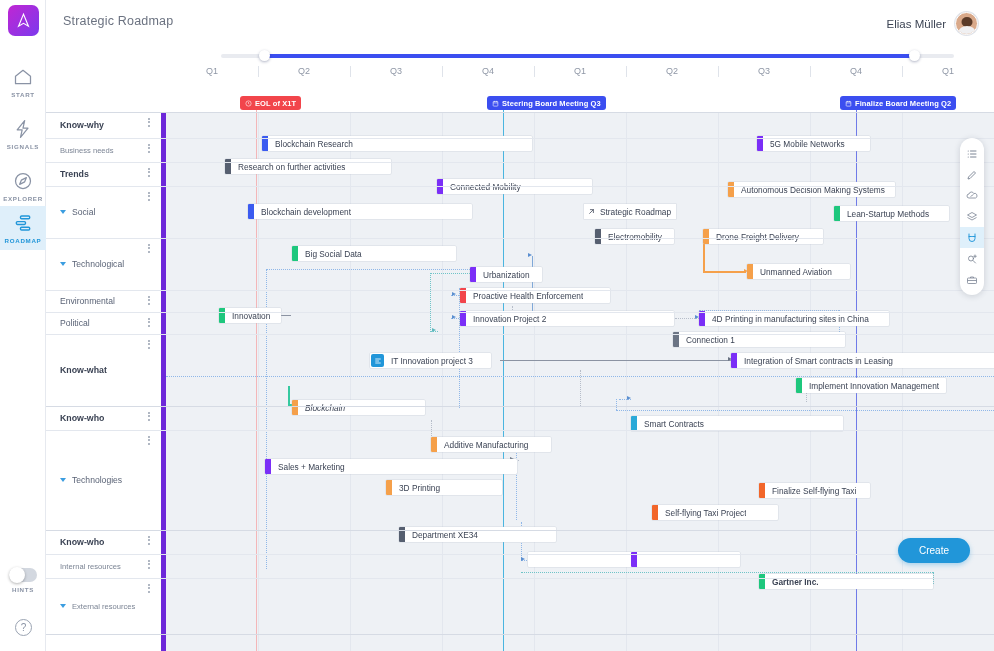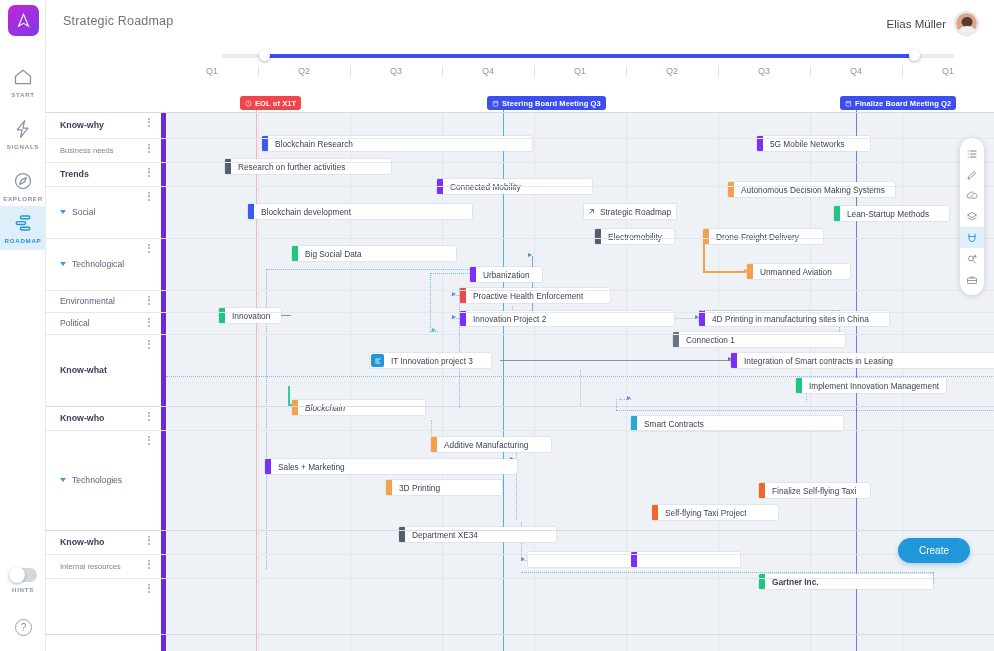--- a/index.html
+++ b/index.html
@@ -577,20 +577,24 @@
           <i></i>
         </div>
         <div class="rlabel sub" style="top: 442px; height: 24px;">
           <span class="txt">Internal resources</span>
         </div>
         <div class="kebab" style="top: 448px;">
           <i></i>
           <i></i>
           <i></i>
         </div>
+        <div class="rlabel sub" style="top: 466px; height: 56px;">
+          <span class="caret"></span>
+          <span class="txt">External resources</span>
+        </div>
         <div class="kebab" style="top: 472px;">
           <i></i>
           <i></i>
           <i></i>
         </div>
       </div>
     <div id="seps">
         <div class="row-sep major" style="top: 0px;"></div>
         <div class="row-sep" style="top: 26px;"></div>
         <div class="row-sep" style="top: 50px;"></div>

